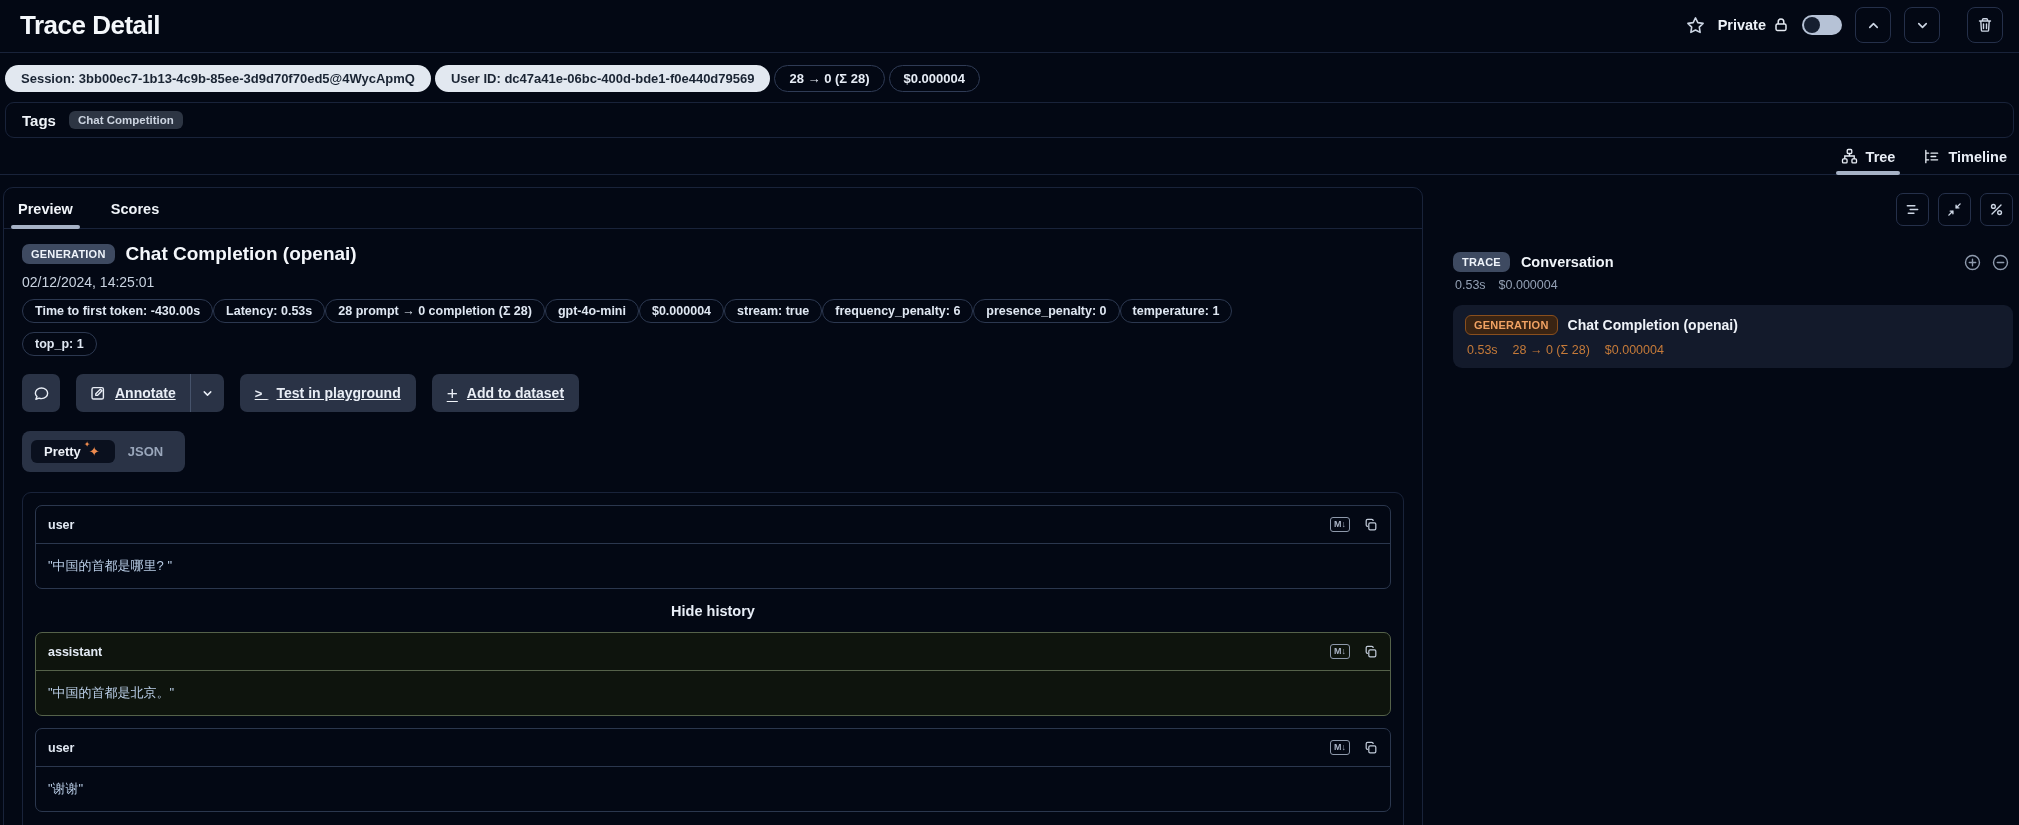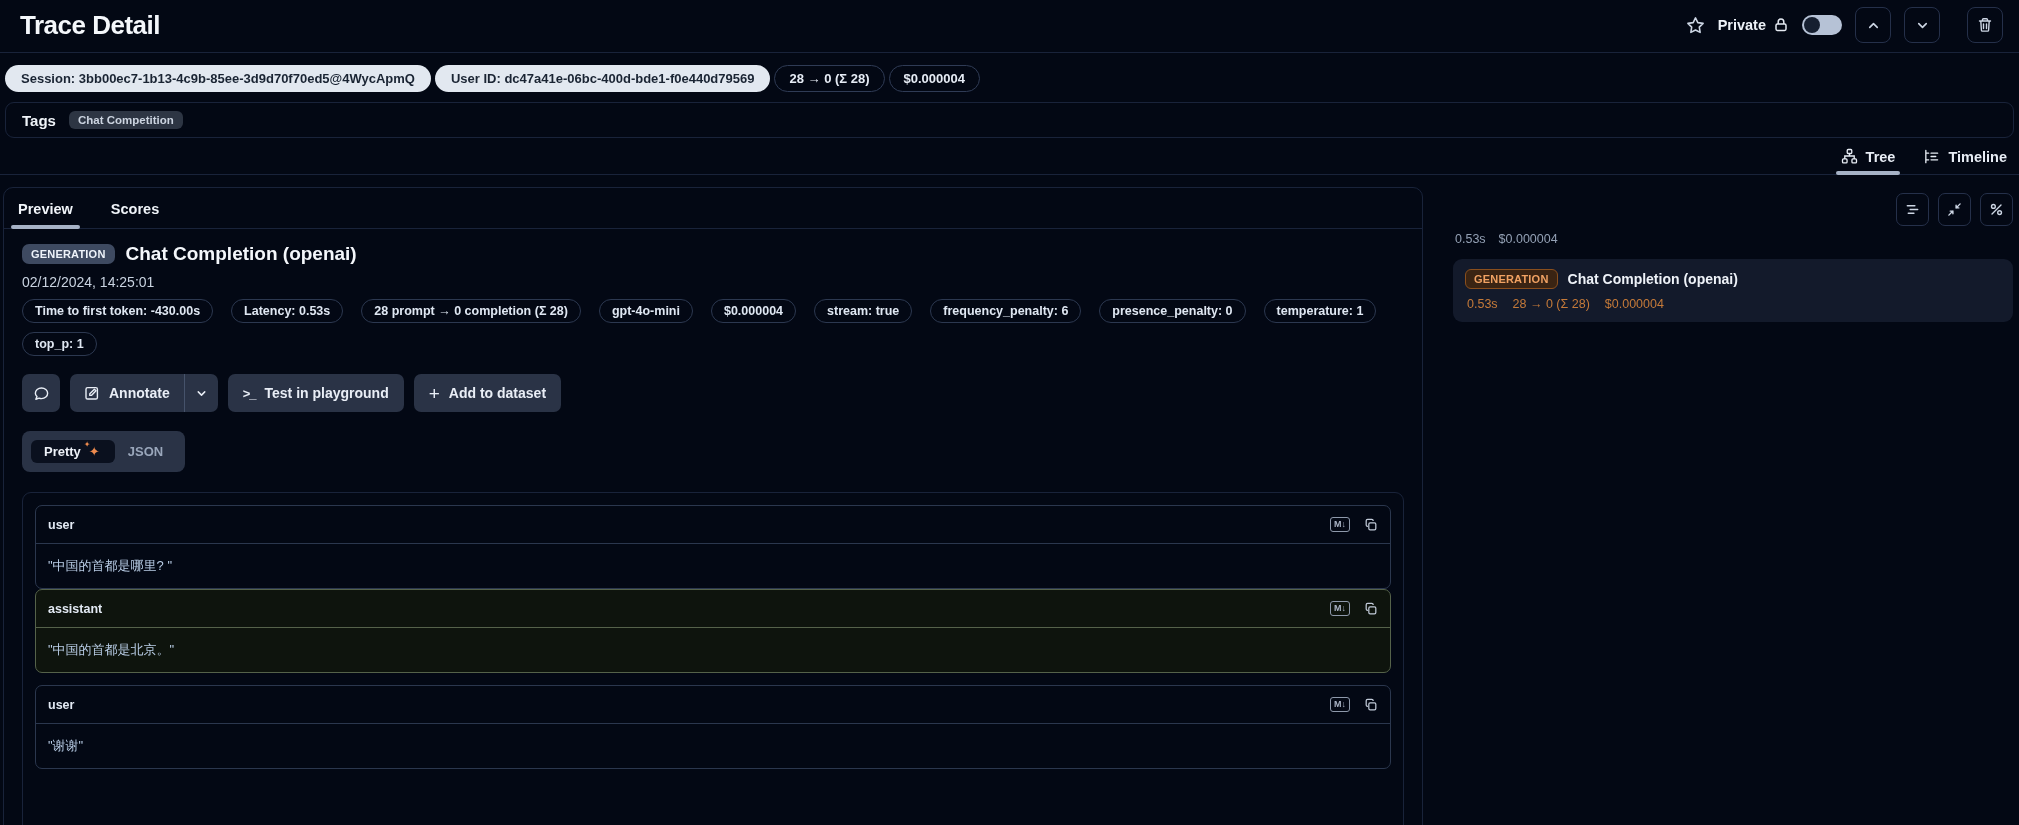--- a/index.html
+++ b/index.html
@@ -57,27 +57,27 @@
   .panel-tab.active::after { content:""; position:absolute; left:-7px; right:-7px; bottom:-1px;
     height:4px; background:#a6b2c6; border-radius:3px; }
 
   .panel-body { padding:14px 18px 20px 18px; }
   .obs-header { display:flex; align-items:center; gap:11px; }
   .type-badge { background:#3e4a61; color:#eef3fa; font-size:11px; font-weight:700;
     padding:4px 9px; border-radius:7px; letter-spacing:0.2px; }
   .obs-title { font-size:19px; font-weight:800; color:#f4f7fb; }
   .obs-timestamp { margin-top:9px; font-size:14px; color:#c9d3e0; }
 
-  .meta-badges { margin-top:9px; display:flex; gap:18px; }
+  .meta-badges { margin-top:9px; display:flex; gap:0; }
   .meta-badge { border:1px solid #2c3850; border-radius:999px; padding:4px 12px;
     font-size:12.5px; font-weight:700; color:#dfe7f2; white-space:nowrap; }
   .meta-badges.row2 { margin-top:9px; }
 
   
-  .actions { margin-top:18px; display:flex; gap:10px; height:38px; }
+  .actions { margin-top:18px; display:flex; gap:16px; height:38px;text-decoration:underline; }
   .btn { background:#2a3346; border-radius:7px; display:flex; align-items:center; gap:9px;
     padding:0 15px; font-size:14px; font-weight:600; color:#e9eef6; cursor:pointer; border:none; }
   .btn-icononly { width:38px; padding:0; justify-content:center; }
   .btn-split { display:flex; padding:0; gap:0; }
   .btn-split .split-main { display:flex; align-items:center; gap:9px; padding:0 14px; }
   .btn-split .split-div { width:1px; background:#46536b; height:100%; }
   .btn-split .split-caret { width:33px; display:flex; align-items:center; justify-content:center; }
   .term-glyph { font-weight:800; font-size:13px; letter-spacing:-1px; color:#e9eef6; }
   .plus-glyph { font-weight:500; font-size:19px; line-height:1; color:#e9eef6; }
 
@@ -294,20 +294,21 @@
                 <svg width="14" height="14" viewBox="0 0 16 16" fill="none" stroke="currentColor" stroke-width="1.4">
                   <rect x="5.5" y="5.5" width="8" height="8" rx="1.5"></rect>
                   <path d="M10.5 3.5v-.4a1.6 1.6 0 00-1.6-1.6H4.1a1.6 1.6 0 00-1.6 1.6v4.8a1.6 1.6 0 001.6 1.6h.4"></path>
                 </svg>
               </span>
             </span>
           </div>
           <div class="msg-body">"中国的首都是哪里? "</div>
         </div>
 
+        <div class="hide-history">Hide history</div>
 
         <div class="msg assistant">
           <div class="msg-head">
             <span class="msg-role">assistant</span>
             <span class="msg-icons">
               <span class="md-chip">M↓</span>
               <span class="copy-btn">
                 <svg width="14" height="14" viewBox="0 0 16 16" fill="none" stroke="currentColor" stroke-width="1.4">
                   <rect x="5.5" y="5.5" width="8" height="8" rx="1.5"></rect>
                   <path d="M10.5 3.5v-.4a1.6 1.6 0 00-1.6-1.6H4.1a1.6 1.6 0 00-1.6 1.6v4.8a1.6 1.6 0 001.6 1.6h.4"></path>
@@ -358,20 +359,37 @@
         <span>
           <svg width="15" height="15" viewBox="0 0 16 16" fill="none" stroke="currentColor" stroke-width="1.5" stroke-linecap="round">
             <path d="M12.8 3.2L3.2 12.8"></path>
             <circle cx="4.7" cy="4.7" r="2"></circle>
             <circle cx="11.3" cy="11.3" r="2"></circle>
           </svg>
         </span>
       </div>
     </div>
 
+    <div class="trace-row">
+      <span class="type-badge">TRACE</span>
+      <span class="trace-title">Conversation</span>
+      <span class="spacer"></span>
+      <span class="circle-btn">
+        <svg width="17" height="17" viewBox="0 0 17 17" fill="none" stroke="currentColor" stroke-width="1.4" stroke-linecap="round">
+          <circle cx="8.5" cy="8.5" r="7"></circle>
+          <path d="M8.5 5.3v6.4M5.3 8.5h6.4"></path>
+        </svg>
+      </span>
+      <span class="circle-btn">
+        <svg width="17" height="17" viewBox="0 0 17 17" fill="none" stroke="currentColor" stroke-width="1.4" stroke-linecap="round">
+          <circle cx="8.5" cy="8.5" r="7"></circle>
+          <path d="M5.3 8.5h6.4"></path>
+        </svg>
+      </span>
+    </div>
     <div class="trace-metrics">
       <span>0.53s</span>
       <span>$0.000004</span>
     </div>
 
     <div class="gen-row">
       <div class="gen-line1">
         <span class="gen-badge">GENERATION</span>
         <span class="gen-title">Chat Completion (openai)</span>
       </div>

